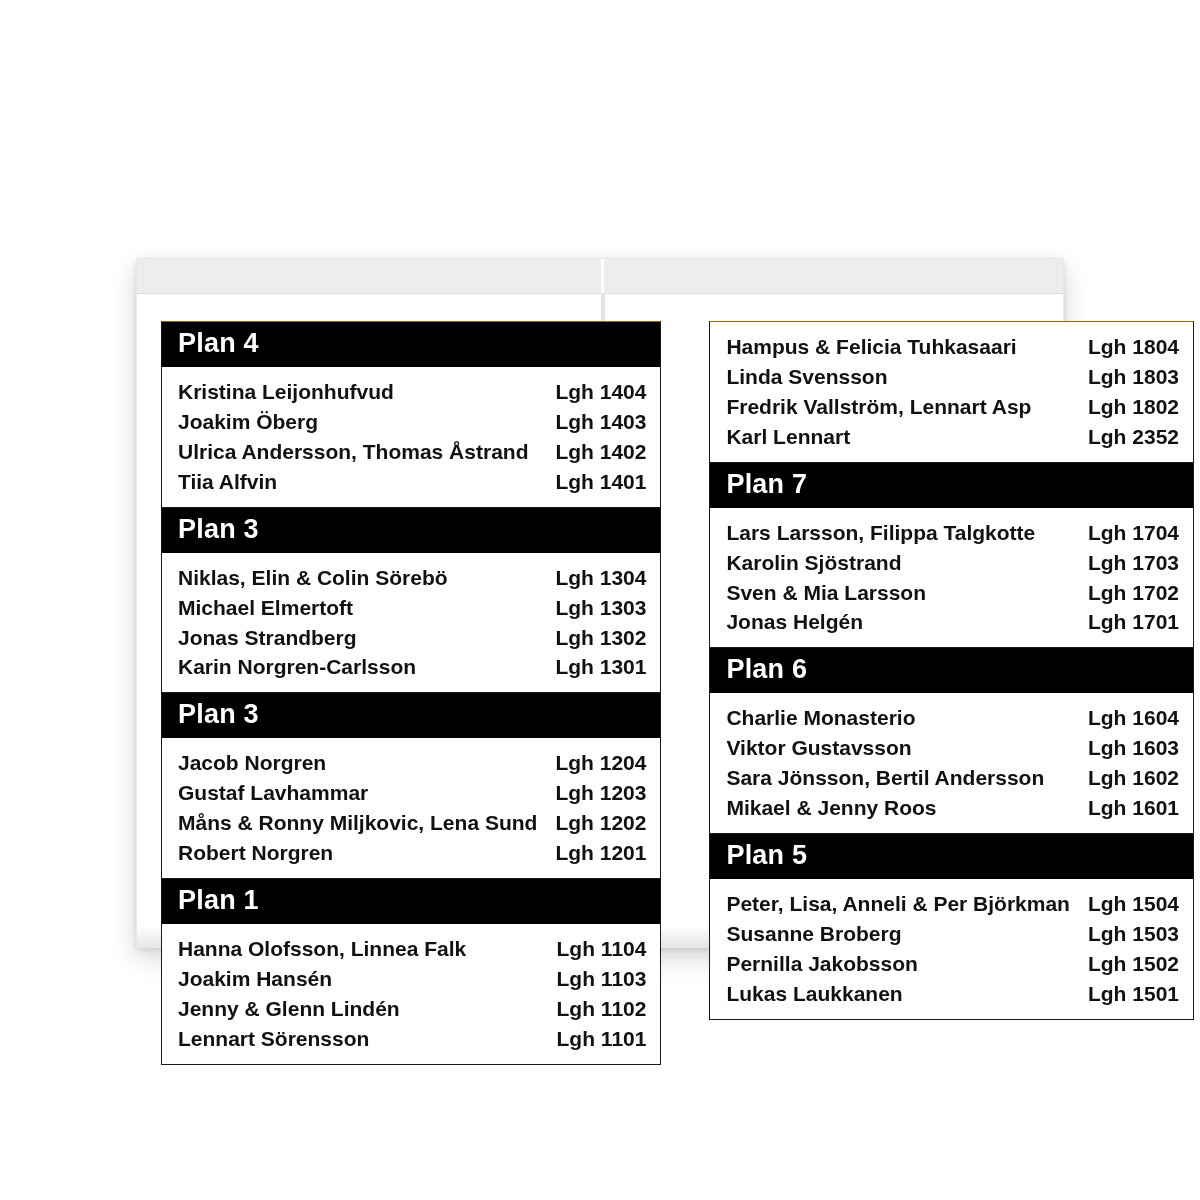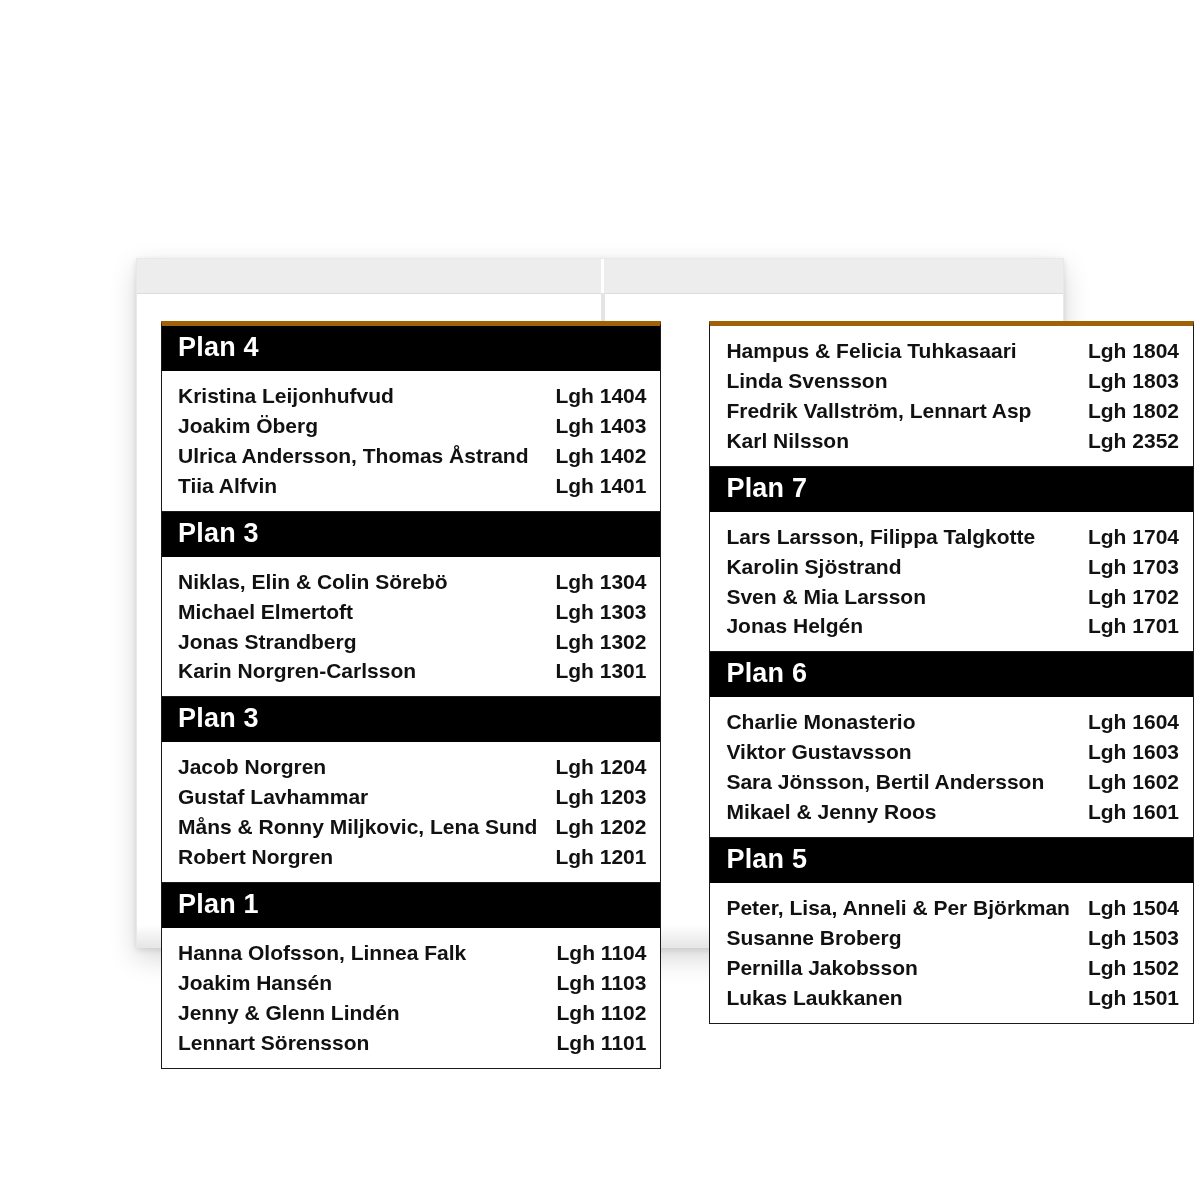--- a/index.html
+++ b/index.html
@@ -85,21 +85,21 @@
     box-sizing: border-box;
   }
   .pane + .pane { }
 
   .floor-block {
     background: #ffffff;
     border: 1px solid #1a1a1a;
     border-top: none;
   }
   .floor-block:first-child {
-    border-top: 5px solid #a16207;
+    border-top: 1px solid #a16207;
   }
 
   .floor-header {
     background: #000000;
     color: #ffffff;
     font-size: 27px;
     font-weight: bold;
     letter-spacing: 0.2px;
     padding: 8px 0 10px 16px;
     line-height: 1.0;
@@ -243,21 +243,21 @@
               </div>
               <div class="resident-row">
                 <span class="resident-name">Linda Svensson</span>
                 <span class="resident-apt">Lgh 1803</span>
               </div>
               <div class="resident-row">
                 <span class="resident-name">Fredrik Vallström, Lennart Asp</span>
                 <span class="resident-apt">Lgh 1802</span>
               </div>
               <div class="resident-row">
-                <span class="resident-name">Karl Nilsson</span>
+                <span class="resident-name">Karl Lennart</span>
                 <span class="resident-apt">Lgh 2352</span>
               </div>
             </div>
           </div>
           <div class="floor-block">
             <div class="floor-header">Plan 7</div>
             <div class="floor-list">
               <div class="resident-row">
                 <span class="resident-name">Lars Larsson, Filippa Talgkotte</span>
                 <span class="resident-apt">Lgh 1704</span>

